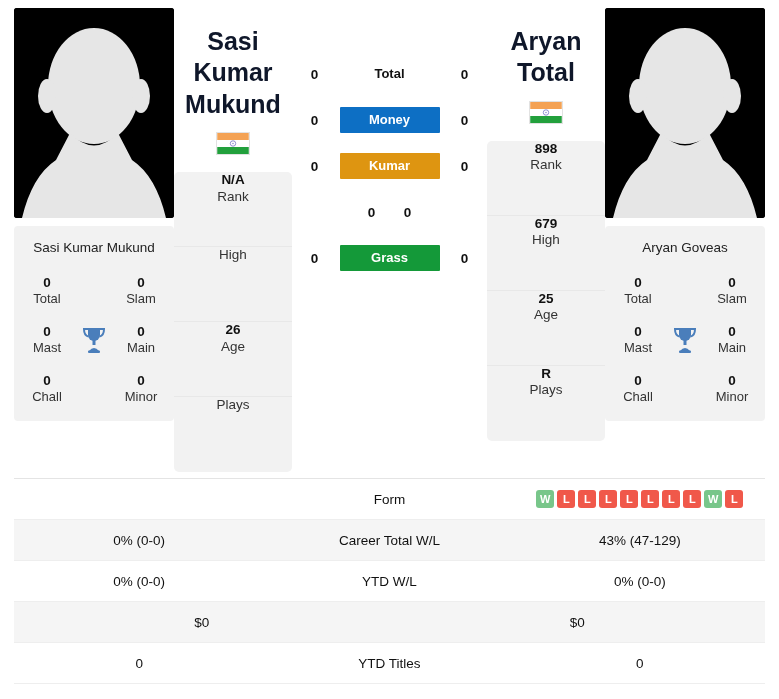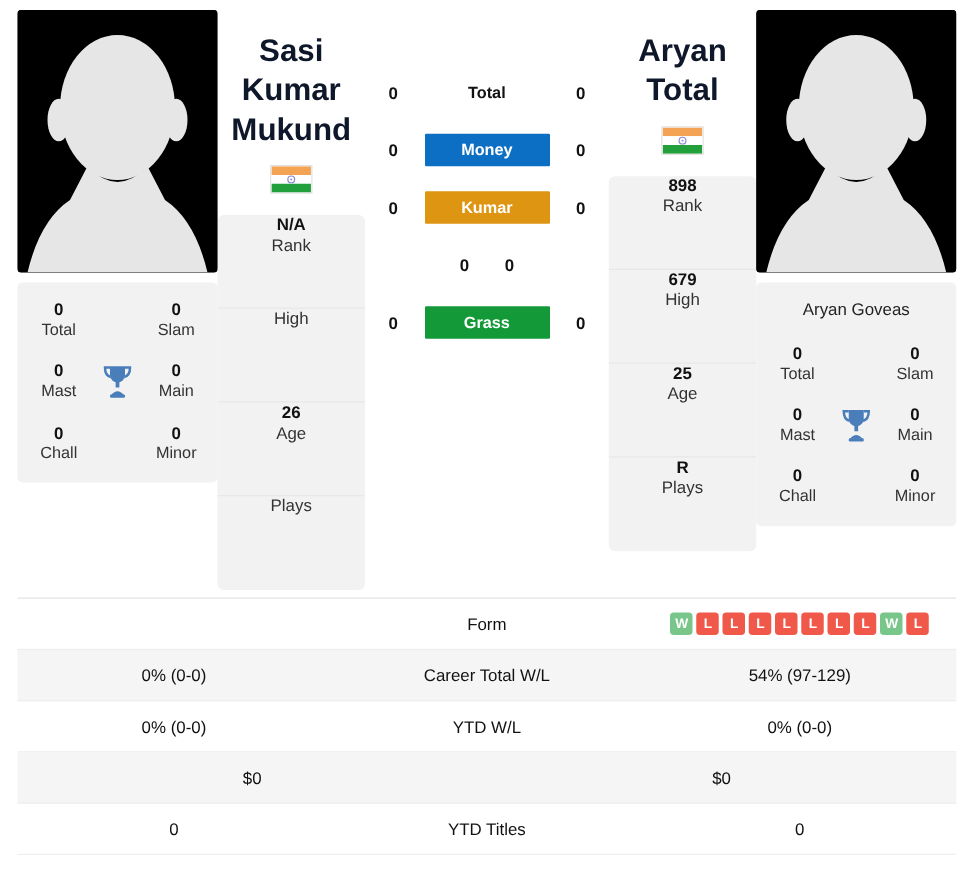--- a/index.html
+++ b/index.html
@@ -197,20 +197,21 @@
       <div class="photo">
         <svg viewBox="0 0 160 210" preserveAspectRatio="none">
           <rect x="0" y="0" width="160" height="210" fill="#000000"></rect>
           <ellipse cx="80" cy="78" rx="46" ry="58" fill="#e6e6e6"></ellipse>
           <ellipse cx="33" cy="88" rx="9" ry="17" fill="#e6e6e6"></ellipse>
           <ellipse cx="127" cy="88" rx="9" ry="17" fill="#e6e6e6"></ellipse>
           <path d="M56 125 Q80 150 104 125 L118 152 Q142 168 152 210 L8 210 Q18 168 42 152 Z" fill="#e6e6e6"></path>
         </svg>
       </div>
       <div class="player-card">
+        <div class="pname">Sasi Kumar Mukund</div>
         <div class="stat-grid">
           <div class="stat">
             <div class="v">0</div>
             <div class="k">Total</div>
           </div>
           <div></div>
           <div class="stat">
             <div class="v">0</div>
             <div class="k">Slam</div>
           </div>
@@ -414,21 +415,21 @@
             <div class="badge" style="background: rgb(240, 88, 74);">L</div>
             <div class="badge" style="background: rgb(120, 198, 138);">W</div>
             <div class="badge" style="background: rgb(240, 88, 74);">L</div>
           </div>
       </div>
     </div>
 
     <div class="trow alt">
       <div class="tcell">0% (0-0)</div>
       <div class="tcell mid">Career Total W/L</div>
-      <div class="tcell">54% (97-129)</div>
+      <div class="tcell">43% (47-129)</div>
     </div>
 
     <div class="trow">
       <div class="tcell">0% (0-0)</div>
       <div class="tcell mid">YTD W/L</div>
       <div class="tcell">0% (0-0)</div>
     </div>
 
     <div class="trow alt">
       <div class="tcell">$0</div>

